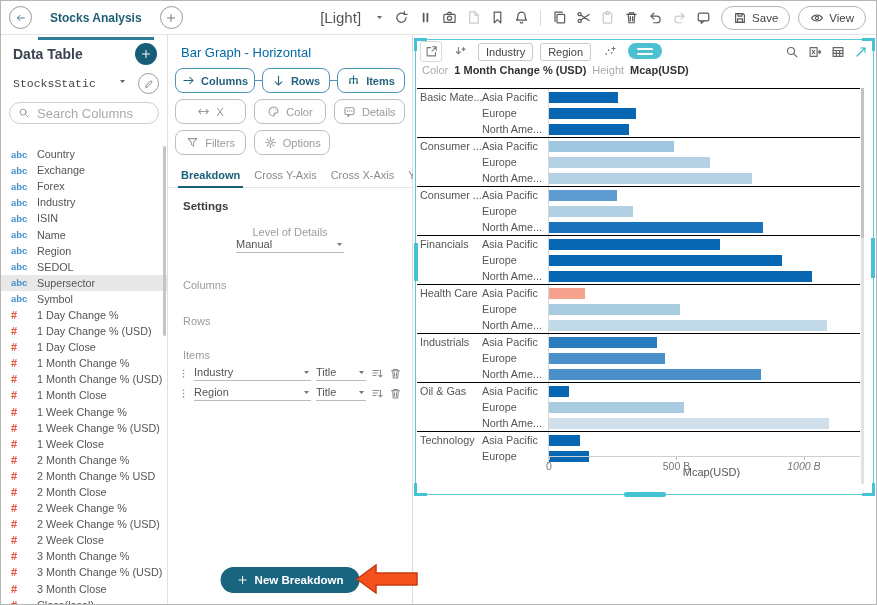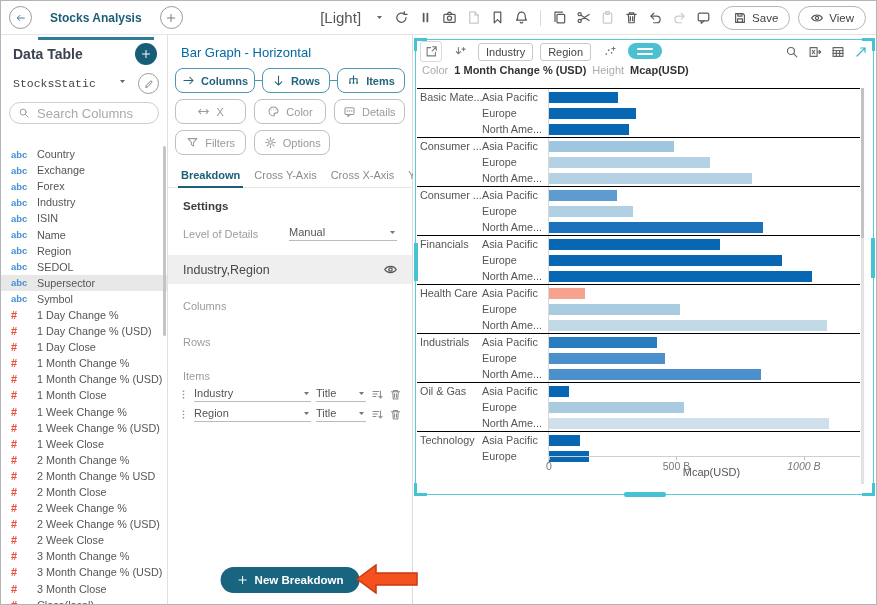--- a/index.html
+++ b/index.html
@@ -51,21 +51,21 @@
   .zone-btn{flex:1;height:25px;border:1px solid #bfbfbf;border-radius:8px;background:#fff;display:flex;align-items:center;justify-content:center;gap:6px;font-size:11px;color:#9a9a9a;cursor:pointer;}
   .zone-btn .i{width:13px;height:13px;}
   .zone-btn.on{border:1.5px solid #4b96b3;color:#24637d;font-weight:600;}
   .zone-link{width:7px;height:1.5px;background:#4b96b3;flex:none;}
   .zone-gap{width:8px;flex:none;}
   .tabs{display:flex;align-items:flex-end;gap:0;margin:10px 0 0 0;border-bottom:1px solid #e6e6e6;padding:0 6px;}
   .tab{font-size:11px;color:#8b8b8b;padding:4px 7px 6px 7px;cursor:pointer;position:relative;white-space:nowrap;}
   .tab.active{color:#1b6078;font-weight:700;}
   .tab.active:after{content:"";position:absolute;left:4px;right:4px;bottom:-1px;height:2px;background:#1b6078;}
   .settings-label{font-size:11.5px;font-weight:700;color:#3d3d3d;padding:12px 0 0 15px;}
-  .lod-row{display:flex;align-items:center;padding:14px 15px 10px 15px;}
+  .lod-row{display:flex;align-items:center;padding:14px 15px 10px 15px;flex-direction:column;}
   .lod-label{font-size:11px;color:#9c9c9c;flex:1;}
   .ul-select{display:flex;align-items:center;justify-content:space-between;border-bottom:1px solid #bbb;font-size:11px;color:#555;cursor:pointer;padding-bottom:2px;}
   .lod-row .ul-select{width:108px;}
   .bd-band{background:#efefef;height:29px;display:flex;align-items:center;justify-content:space-between;padding:0 14px 0 15px;margin-top:4px;cursor:pointer;}
   .bd-band-label{font-size:12.5px;color:#474747;}
   .bd-band .i{color:#555;}
   .sec-label{font-size:11px;color:#9c9c9c;padding:16px 0 0 15px;}
   .item-row{display:flex;align-items:center;gap:5px;padding:5px 10px 0 10px;}
   .item-row .i.drag{width:11px;height:13px;color:#888;cursor:grab;}
   .item-row .field{flex:1;}
@@ -512,29 +512,20 @@
       <span class="ul-select">
         <span>Manual</span>
         <span class="i xs" style="color:#777">
             <svg viewBox="0 0 16 16">
               <path d="M3.5 5.5L8 10.5l4.5-5z" fill="currentColor" stroke="none"></path>
             </svg>
           </span>
       </span>
     </div>
 
-    <div class="bd-band">
-      <span class="bd-band-label">Industry,Region</span>
-      <span class="i">
-          <svg viewBox="0 0 16 16">
-            <path d="M1.8 8S4 4.6 8 4.6 14.2 8 14.2 8 12 11.4 8 11.4 1.8 8 1.8 8z"></path>
-            <circle cx="8" cy="8" r="1.8"></circle>
-          </svg>
-        </span>
-    </div>
 
     <div class="sec-label">Columns</div>
     <div class="sec-label" style="padding-top:24px">Rows</div>
     <div class="sec-label" style="padding-top:22px">Items</div>
 
     <div>
       <div class="item-row">
         <span class="i drag">
             <svg viewBox="0 0 16 16">
               <circle cx="8" cy="3.2" r="1.2" fill="currentColor" stroke="none"></circle>

